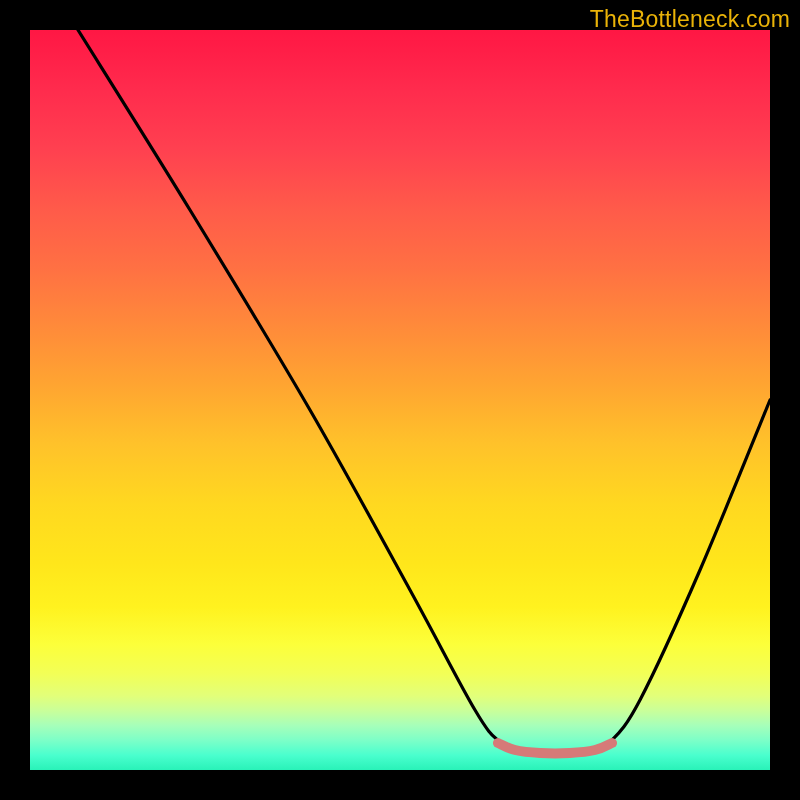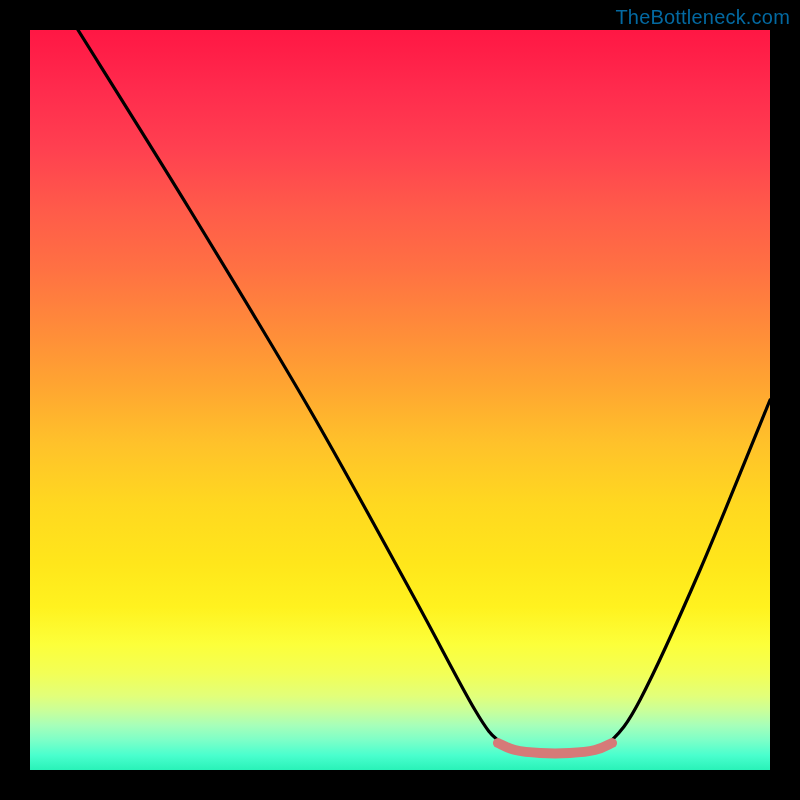--- a/index.html
+++ b/index.html
@@ -45,22 +45,22 @@
       #a6ffba 94%,
       #7cffc8 96%,
       #4affce 98%,
       #29f2b8 100%
     );
   }
   .attribution {
     position: absolute;
     top: 6px;
     right: 10px;
-    color: #0369a1;
-    font-size: 20px;
+    color: #eab308;
+    font-size: 23px;
     letter-spacing: 0.2px;
   }
   svg.curve {
     position: absolute;
     left: 0;
     top: 0;
   }
 </style>
 </head>
 <body>

